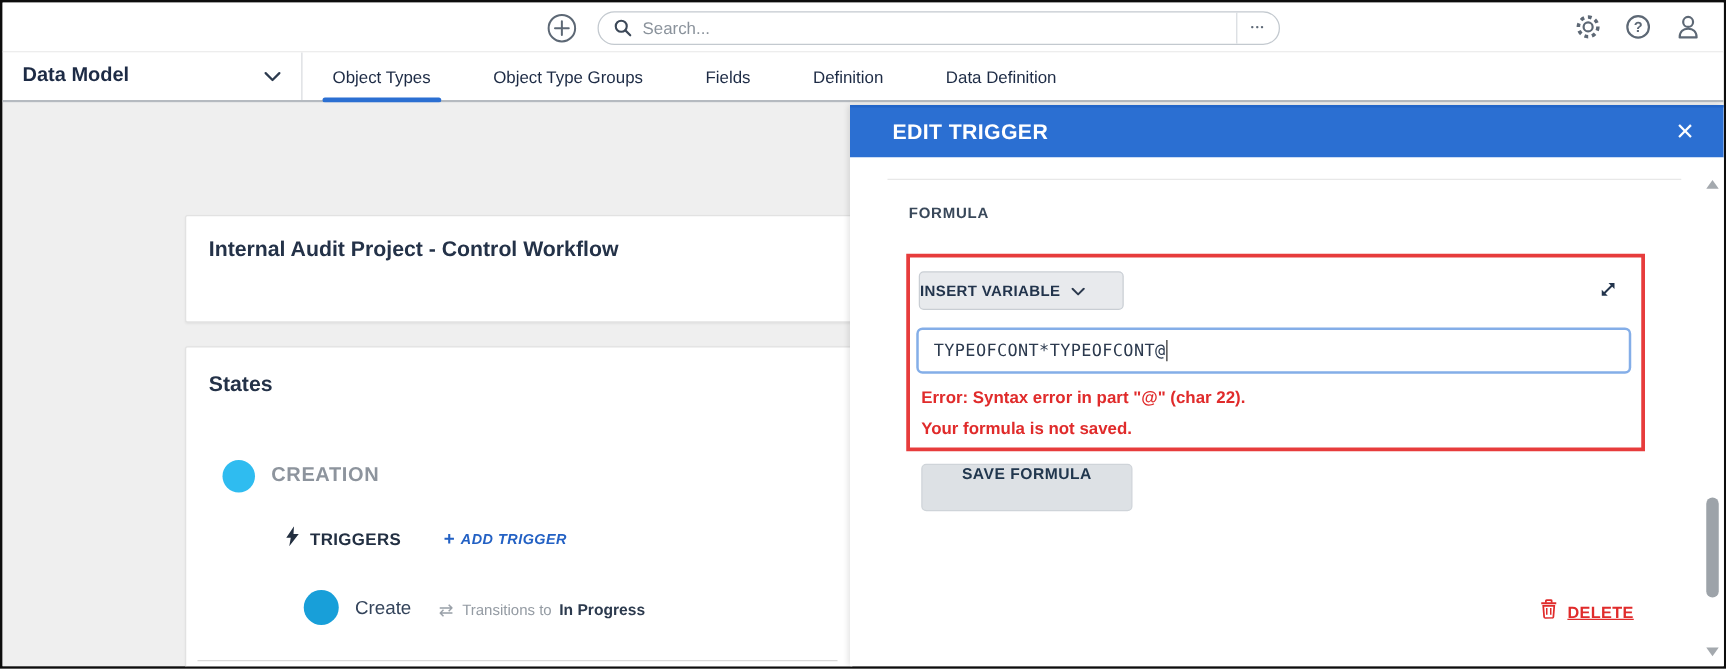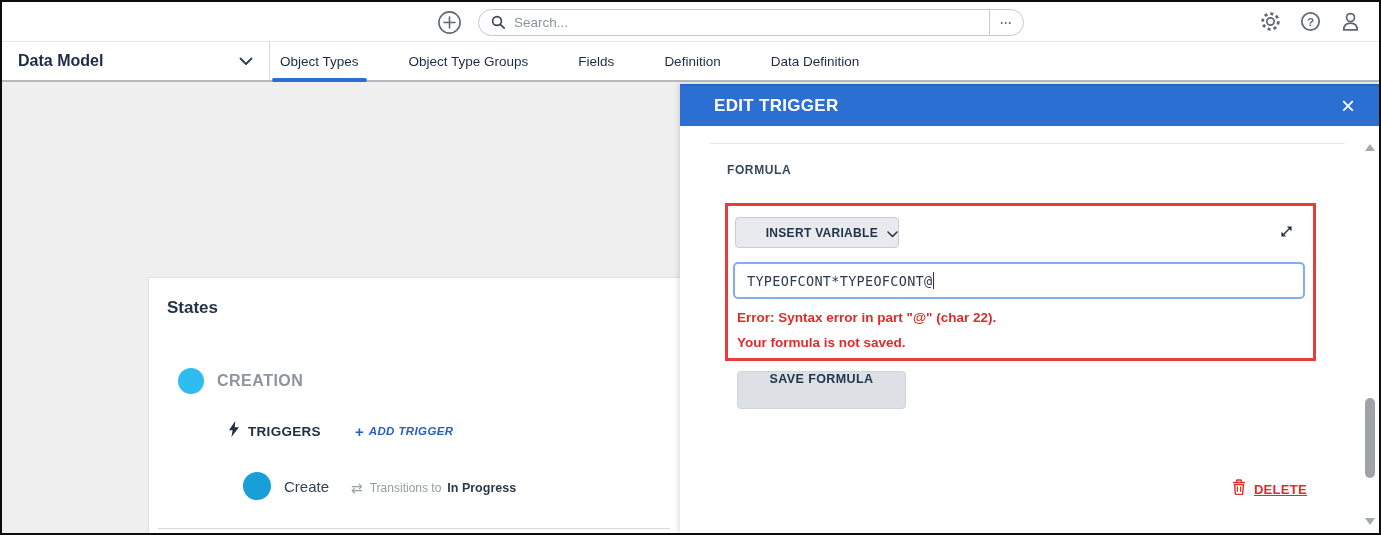--- a/index.html
+++ b/index.html
@@ -32,26 +32,26 @@
   }
   .top-icons { position:absolute; right:18px; top:9px; display:flex; gap:19px; }
   .top-icons .ic { width:21px; height:21px; cursor:pointer; display:flex; align-items:center; justify-content:center; }
 
   
   .navbar {
     position:absolute; left:0; top:40px; right:0; height:40px; background:#fff;
     border-bottom:2px solid #b5bac0; display:flex; align-items:stretch;
   }
   .nav-left {
-    width:268px; display:flex; align-items:center; padding:0 16px;
+    width:240px; display:flex; align-items:center; padding:0 16px;
     border-right:1px solid #d9dcdf; cursor:pointer;
   }
   .nav-left .dd-label { font-size:16px; font-weight:600; color:#1d2b45; }
   .nav-left .chev { margin-left:auto; display:flex; }
-  .tabs { display:flex; align-items:center; gap:46px; margin-left:8px; }
+  .tabs { display:flex; align-items:center; gap:46px; margin-left:22px; }
   .tab { position:relative; font-size:13.5px; color:#1d2b45; cursor:pointer; padding:2px 2px; white-space:nowrap; }
   .tab.active::after {
     content:""; position:absolute; left:-6px; right:-6px; bottom:-11px; height:4px;
     background:#2b6fd2; border-radius:2px;
   }
 
   
   .content { position:absolute; left:0; top:80px; right:0; bottom:0; background:#efefef; }
   .page-title { position:absolute; left:146px; top:27px; font-size:27px; font-weight:700; color:#1c2940; }
   .page-title .sep { margin:0 9px 0 5px; }
@@ -86,21 +86,21 @@
   }
   .panel-title { color:#fff; font-size:17px; font-weight:700; letter-spacing:.3px; }
   .panel-close { margin-left:auto; color:#fff; font-size:24px; font-weight:400; line-height:1; cursor:pointer; padding:0 4px; }
   .panel-body { position:relative; height:calc(100% - 42px); background:#fff; }
   .panel-topline { position:absolute; left:30px; right:34px; top:17px; height:1px; background:#e8e8e8; }
   .formula-label { position:absolute; left:47px; top:37px; font-size:12px; font-weight:600; color:#39485a; letter-spacing:.6px; }
   .error-box { position:absolute; left:45px; top:77px; width:591px; height:158px; border:3px solid #e73c3c; background:#fff; }
   .insert-var-btn {
     position:absolute; left:7px; top:11px; width:164px; height:31px;
     background:#e8eaed; border:1px solid #c9ced4; border-radius:4px;
-    display:flex; align-items:center; justify-content:flex-end; gap:9px; cursor:pointer;
+    display:flex; align-items:center; justify-content:flex-start; gap:9px; cursor:pointer;
   }
   .insert-var-btn .lbl { font-size:12px; font-weight:700; color:#22344c; letter-spacing:.3px; }
   .expand-btn { position:absolute; right:18px; top:17px; width:17px; height:17px; cursor:pointer; }
   .formula-input {
     position:absolute; left:5px; top:56px; width:572px; height:37px;
     border:2px solid #84aee8; border-radius:5px; background:#fff;
     display:flex; align-items:center; padding:12px 12px; cursor:text;
   }
   .formula-input .val { font-family:"DejaVu Sans Mono", monospace; font-size:13.5px; color:#2c3a4e; letter-spacing:.3px; }
   .caret { display:inline-block; width:1px; height:17px; background:#333; margin-left:1px; vertical-align:middle; }
@@ -180,20 +180,23 @@
       <div class="tab active">Object Types</div>
       <div class="tab">Object Type Groups</div>
       <div class="tab">Fields</div>
       <div class="tab">Definition</div>
       <div class="tab">Data Definition</div>
     </div>
   </div>
 
   <div class="content">
 
+    <div class="card card1">
+      <div class="wf-name">Internal Audit Project - Control Workflow</div>
+    </div>
 
     <div class="card card2">
       <div class="states-h">States</div>
 
       <div class="state-dot"></div>
       <div class="state-name">CREATION</div>
 
       <div class="triggers-row">
         <span>
           <svg width="12" height="16" viewBox="0 0 12 16">

